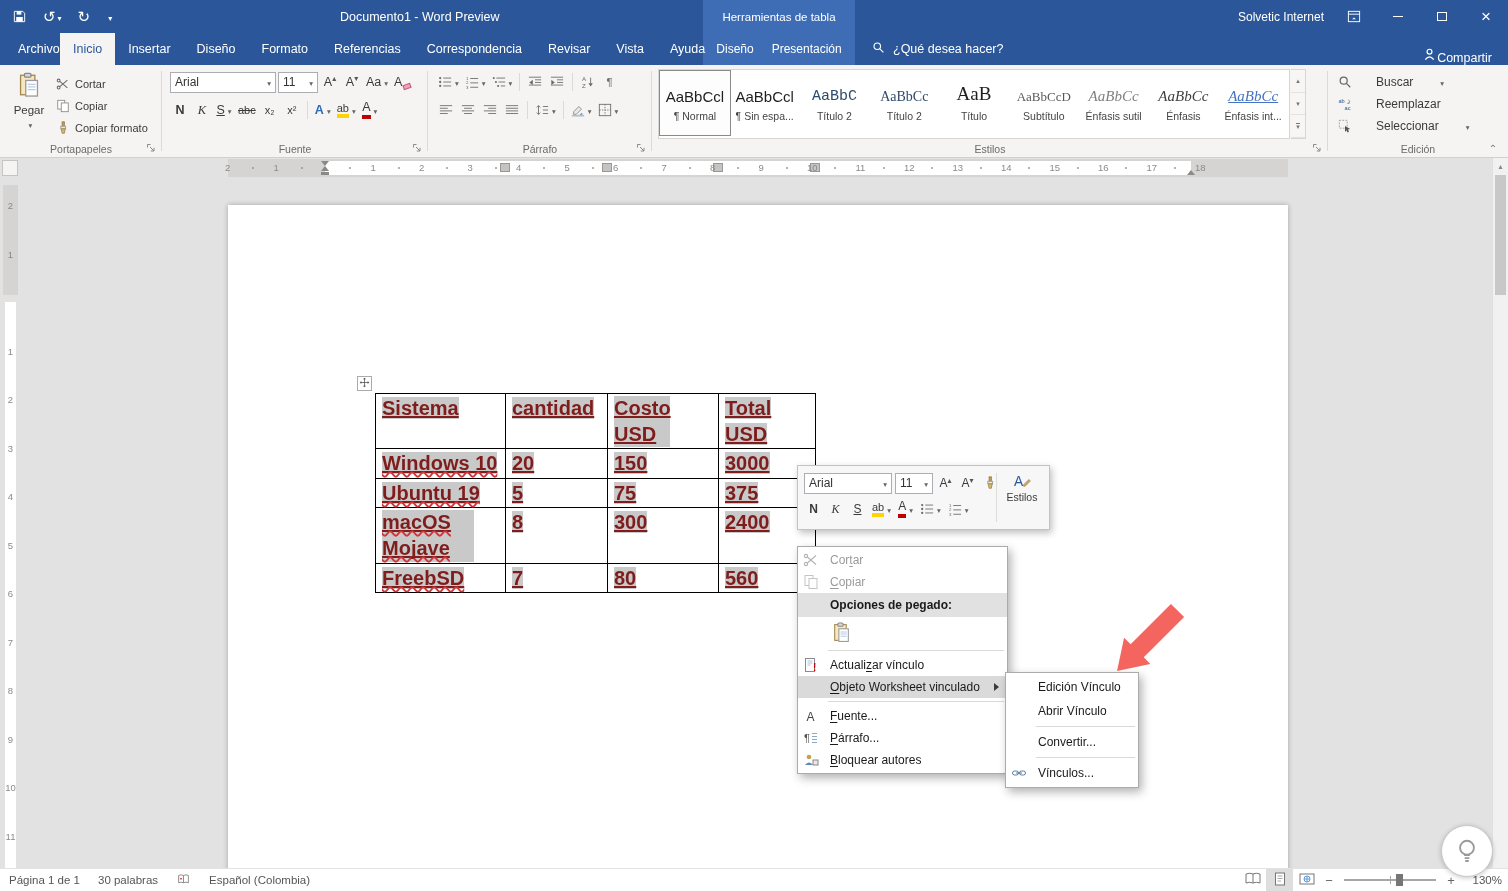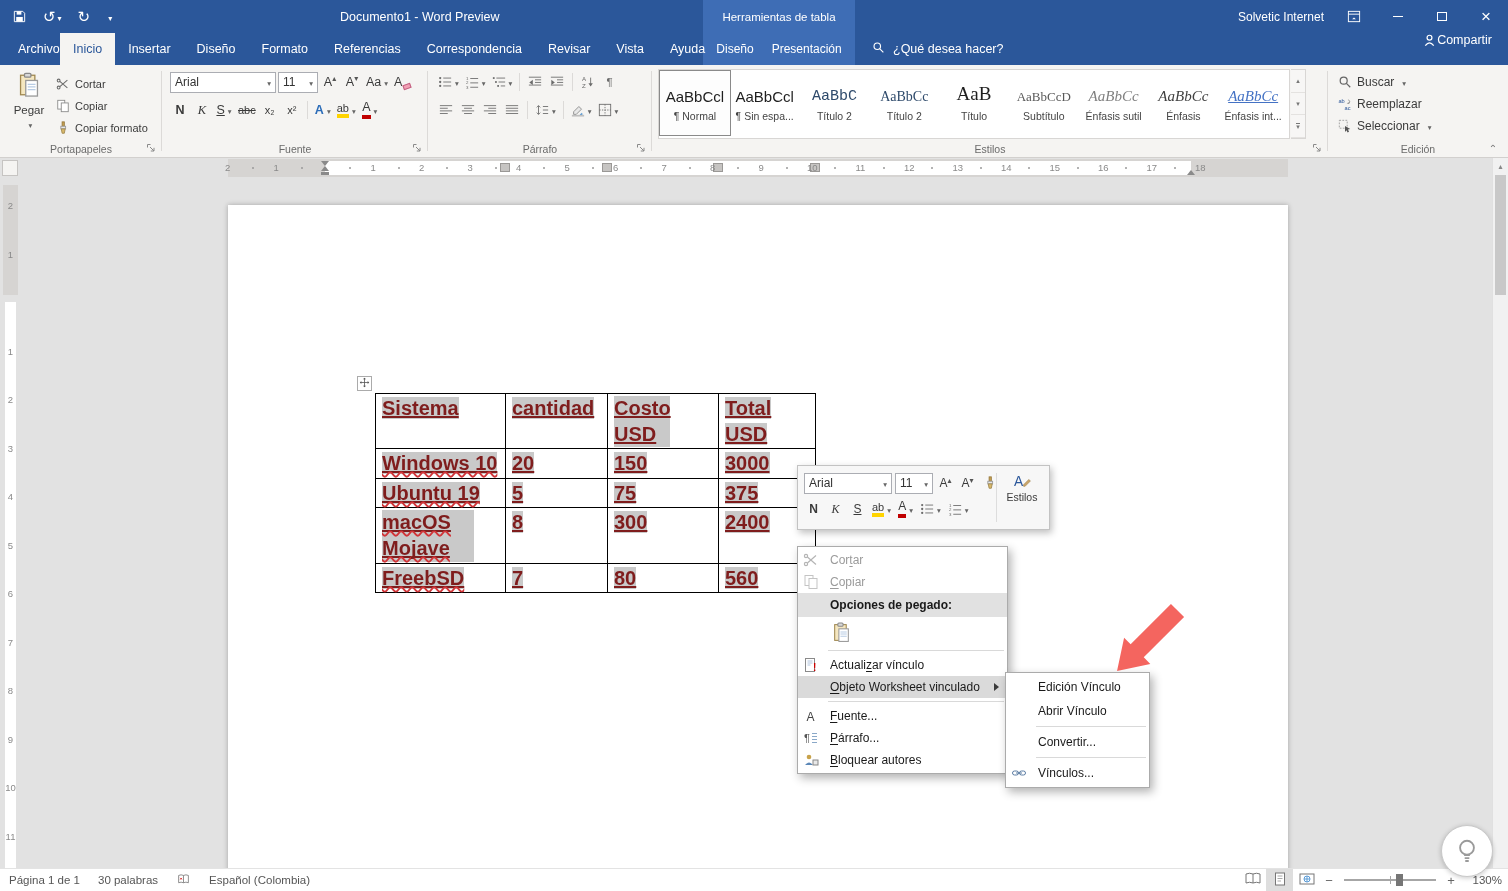--- a/index.html
+++ b/index.html
@@ -29,21 +29,21 @@
 .tabrow{position:absolute;top:33px;left:0;right:0;height:32px;background:#2b579a;color:#fff;z-index:4}
 .ctx-tint{position:absolute;left:703px;top:0;width:152px;height:32px;background:#3e6db5}
 .filetab{position:absolute;left:4px;top:0;height:32px;padding:0 14px;display:flex;align-items:center;font-size:12.5px}
 .maintabs{position:absolute;left:60px;top:0;height:32px;display:flex}
 .rtab{height:32px;display:flex;align-items:center;padding:0 13px;font-size:12.5px;white-space:nowrap;cursor:default}
 .rtab.active{background:#f5f4f2;color:#2b579a}
 .ctxtabs{position:absolute;left:703px;top:0;width:152px;height:32px;display:flex;justify-content:center}
 .ctxtabs .rtab{padding:0 9px;font-size:12px}
 .searchbox{position:absolute;left:872px;top:0;height:32px;display:flex;align-items:center;gap:8px;font-size:12.5px}
 .searchbox svg{width:13px;height:13px}
-.share{position:absolute;right:16px;top:0;height:32px;display:flex;align-items:flex-start;font-size:12.5px}
+.share{position:absolute;right:16px;top:0;height:32px;display:flex;align-items:flex-end;font-size:12.5px}
 .share svg{width:15px;height:15px}
 
 
 .ribbon{position:absolute;top:65px;left:0;right:0;height:93px;background:#f5f4f2;border-bottom:1px solid #d2d0ce;z-index:3}
 .rgroup{position:absolute;top:0;bottom:0}
 .gsep{position:absolute;right:0;top:6px;bottom:6px;width:1px;background:#dcdad8}
 .glabel{position:absolute;bottom:2px;left:0;right:0;text-align:center;font-size:10.5px;color:#6b6b6b}
 .launcher{position:absolute;right:5px;bottom:3px;width:11px;height:11px;display:flex}
 .launcher svg{width:10px;height:10px}
 .collapse-ribbon{position:absolute;right:8px;bottom:4px;width:14px;height:10px;display:flex;align-items:center;justify-content:center}
@@ -85,21 +85,21 @@
 .sp-subtle{font-family:"Liberation Serif",serif;font-style:italic;color:#808080}
 .sp-emph{font-family:"Liberation Serif",serif;font-style:italic;color:#404040}
 .sp-intense{font-family:"Liberation Serif",serif;font-style:italic;color:#4472c4;text-decoration:underline}
 .snm{font-size:10.5px;color:#444;text-align:center;margin-top:5px;white-space:nowrap;overflow:hidden}
 .sscroll{position:absolute;left:639px;top:4px;width:15px;height:70px;border:1px solid #d8d6d4;border-left:none;background:#f7f6f5;display:flex;flex-direction:column}
 .sbtn{flex:1;display:flex;align-items:center;justify-content:center;border-bottom:1px solid #e4e2e0;color:#777}
 .g-up::after{content:"▴";font-size:7px}
 .g-dn::after{content:"▾";font-size:7px}
 .g-more::after{content:"▾";font-size:7px;border-top:1px solid #777;padding-top:1px;line-height:4px}
 
-.erow{position:absolute;left:10px;height:20px;display:flex;align-items:center;gap:5px;font-size:12px;color:#3b3b3b;white-space:nowrap}
+.erow{position:absolute;left:10px;height:20px;display:flex;align-items:center;gap:24px;font-size:12px;color:#3b3b3b;white-space:nowrap}
 .eico{display:flex}
 .eico svg{width:14px;height:14px}
 
 
 .tabsel{position:absolute;left:2px;top:160px;width:16px;height:16px;background:#f5f4f2;border:1px solid #c6c4c2;display:flex;align-items:center;justify-content:center;z-index:3}
 .hruler{position:absolute;top:158px;left:0;right:16px;height:20px;background:#e2e2e2;overflow:hidden;z-index:2}
 .hband{position:absolute;left:228px;width:1060px;top:1px;bottom:1px;background:#d6d4d2}
 .hwhite{position:absolute;left:325px;width:866px;top:3px;bottom:3px;background:#fff}
 .rnum{position:absolute;top:4px;font-size:9.5px;color:#8a8a8a}
 .rtick{position:absolute;top:9px;width:2px;height:2px;border-radius:50%;background:#9a9a9a}
@@ -129,21 +129,21 @@
 
 .minitb{position:absolute;left:797px;top:465px;width:253px;height:65px;background:#f7f7f7;border:1px solid #c3c3c3;box-shadow:2px 3px 7px rgba(0,0,0,.25);padding:4px 6px;z-index:6}
 .mtrow{display:flex;align-items:center;gap:3px;height:26px}
 .minitb .rbtn{min-width:19px;height:19px;font-size:12px}
 .mtdiv{position:absolute;right:52px;top:7px;bottom:7px;width:1px;background:#ddd}
 .mstyles{position:absolute;right:5px;top:6px;width:44px;text-align:center;font-size:10.5px;color:#3b3b3b}
 .mstyles svg{width:19px;height:17px}
 
 
 .cmenu{position:absolute;left:797px;top:546px;width:211px;background:#fff;border:1px solid #ababab;box-shadow:3px 4px 9px rgba(0,0,0,.3);padding:2px 0;z-index:7}
-.smenu{position:absolute;left:1005px;top:672px;width:145px;background:#fff;border:1px solid #ababab;box-shadow:3px 4px 9px rgba(0,0,0,.3);padding:2px 0;z-index:8}
+.smenu{position:absolute;left:1005px;top:672px;width:134px;background:#fff;border:1px solid #ababab;box-shadow:3px 4px 9px rgba(0,0,0,.3);padding:2px 0;z-index:8}
 .mitem{display:flex;align-items:center;height:22px;font-size:12px;color:#1a1a1a;position:relative;padding-right:10px;cursor:default}
 .smenu .mitem{height:24px}
 .mitem.hi{background:#dadada}
 .mitem.dis .mlabel{color:#9b9b9b}
 .mitem.dis .mico{opacity:.5}
 .mico{width:26px;display:flex;justify-content:center;align-items:center;flex:none}
 .mico svg{width:16px;height:16px}
 .mico.pbig svg{width:21px;height:21px}
 .mlabel{margin-left:6px;white-space:nowrap}
 .mlabel u{text-underline-offset:2px}

